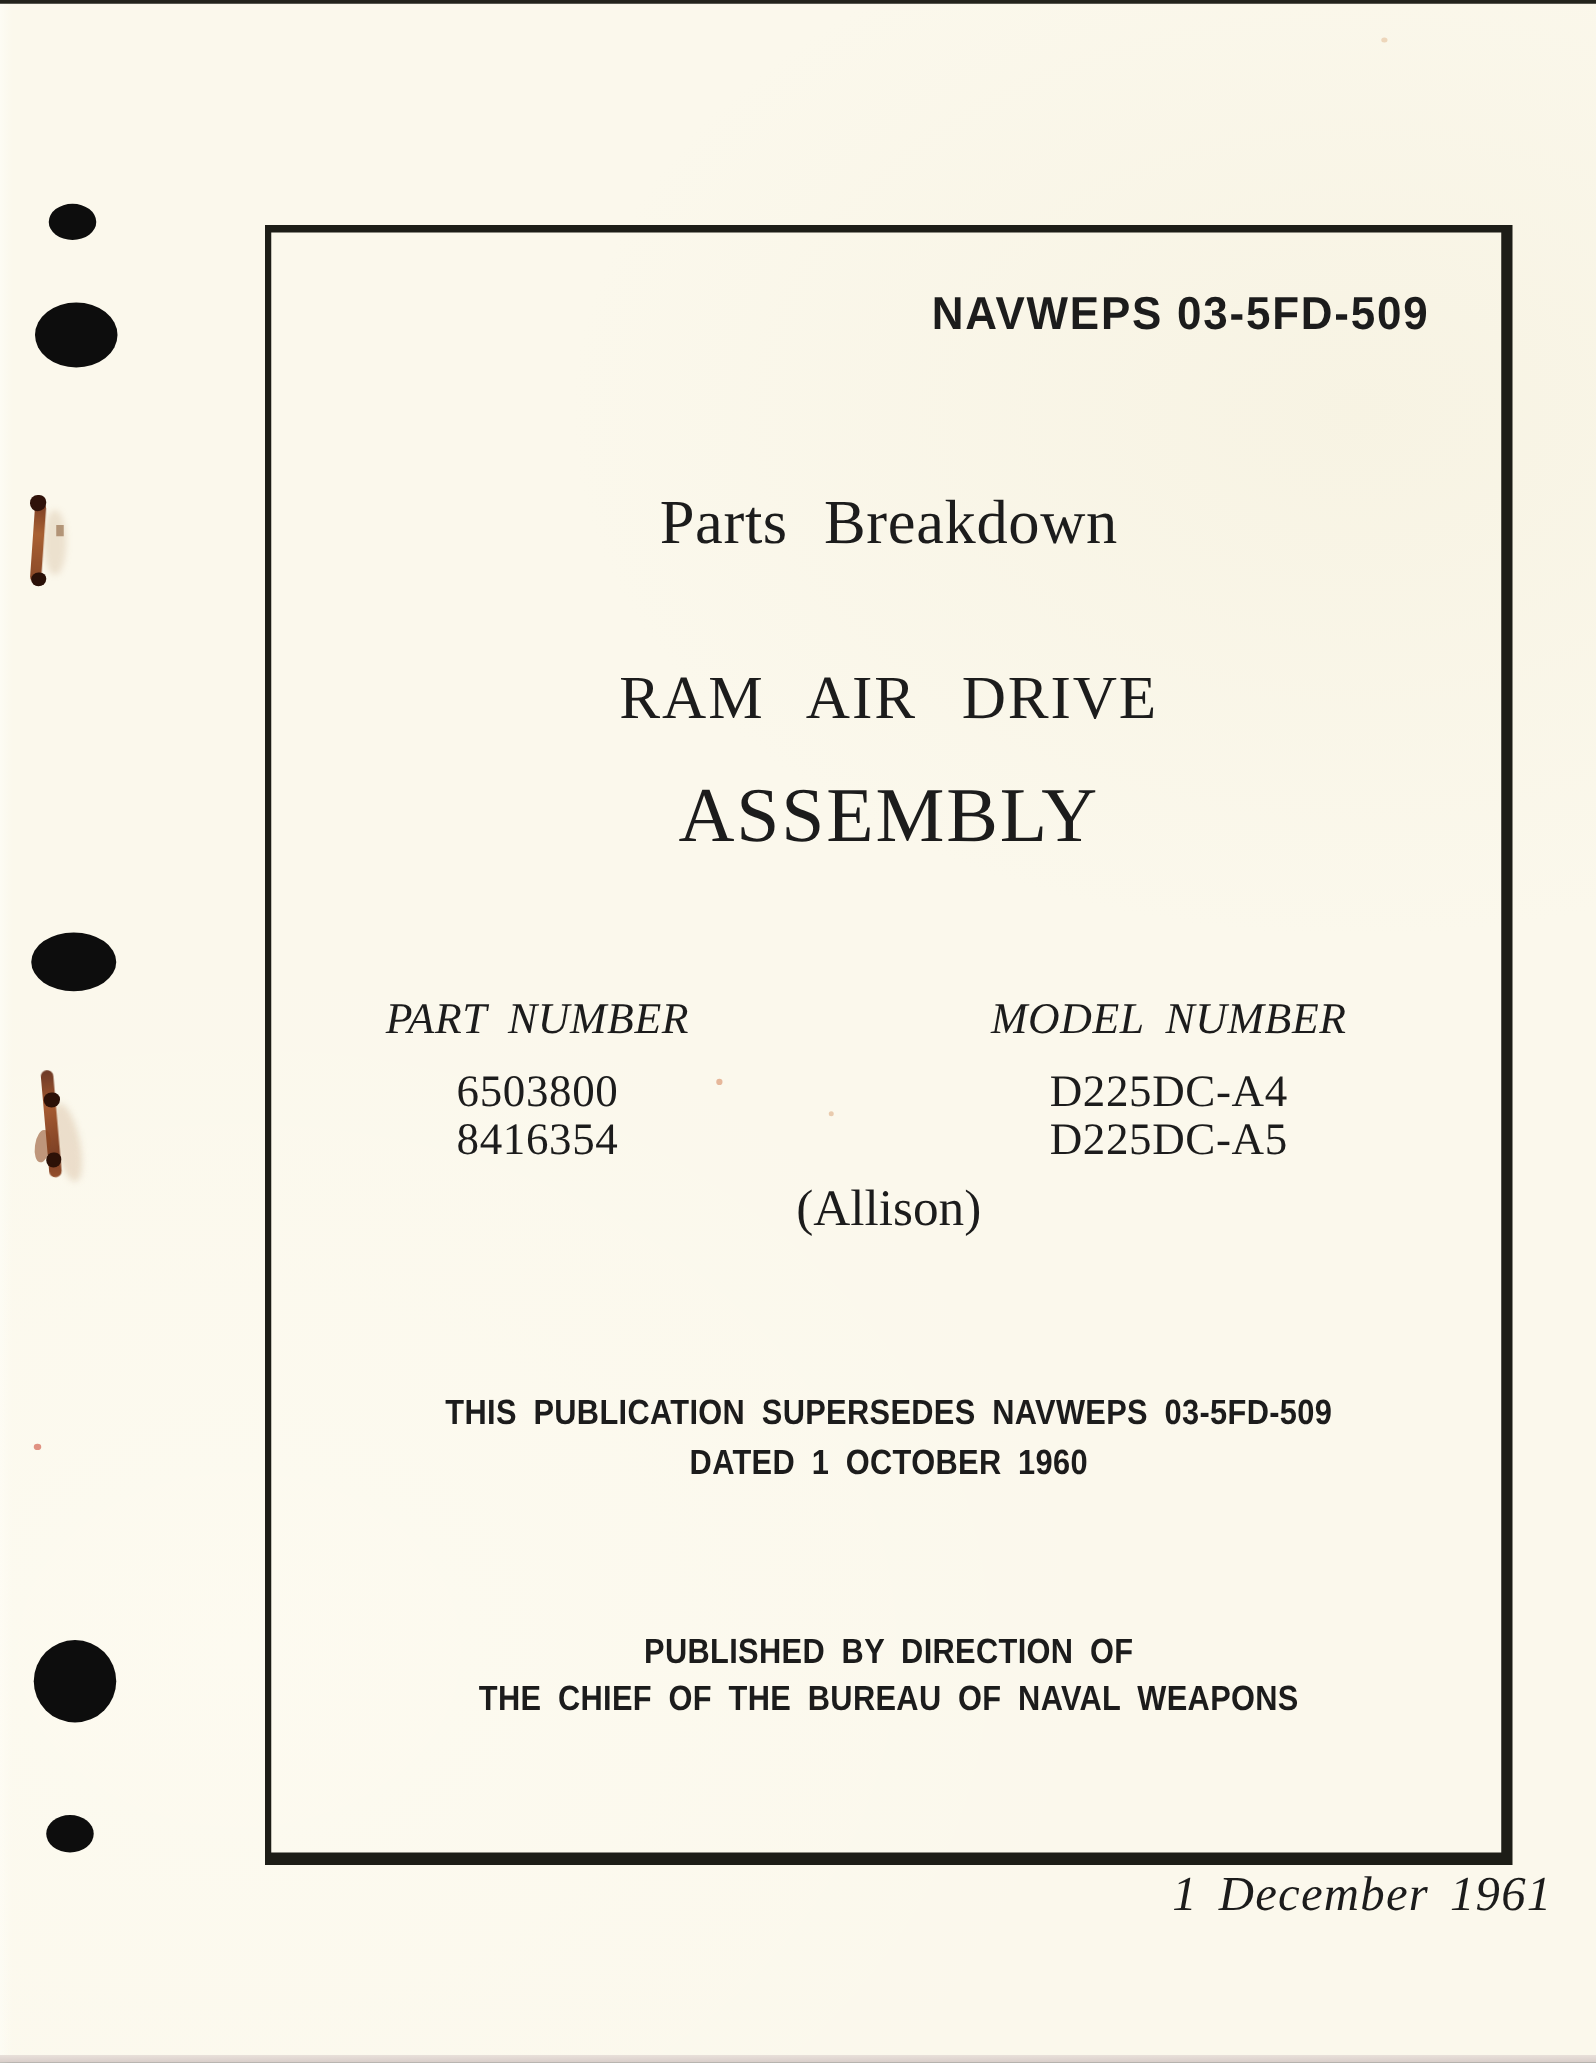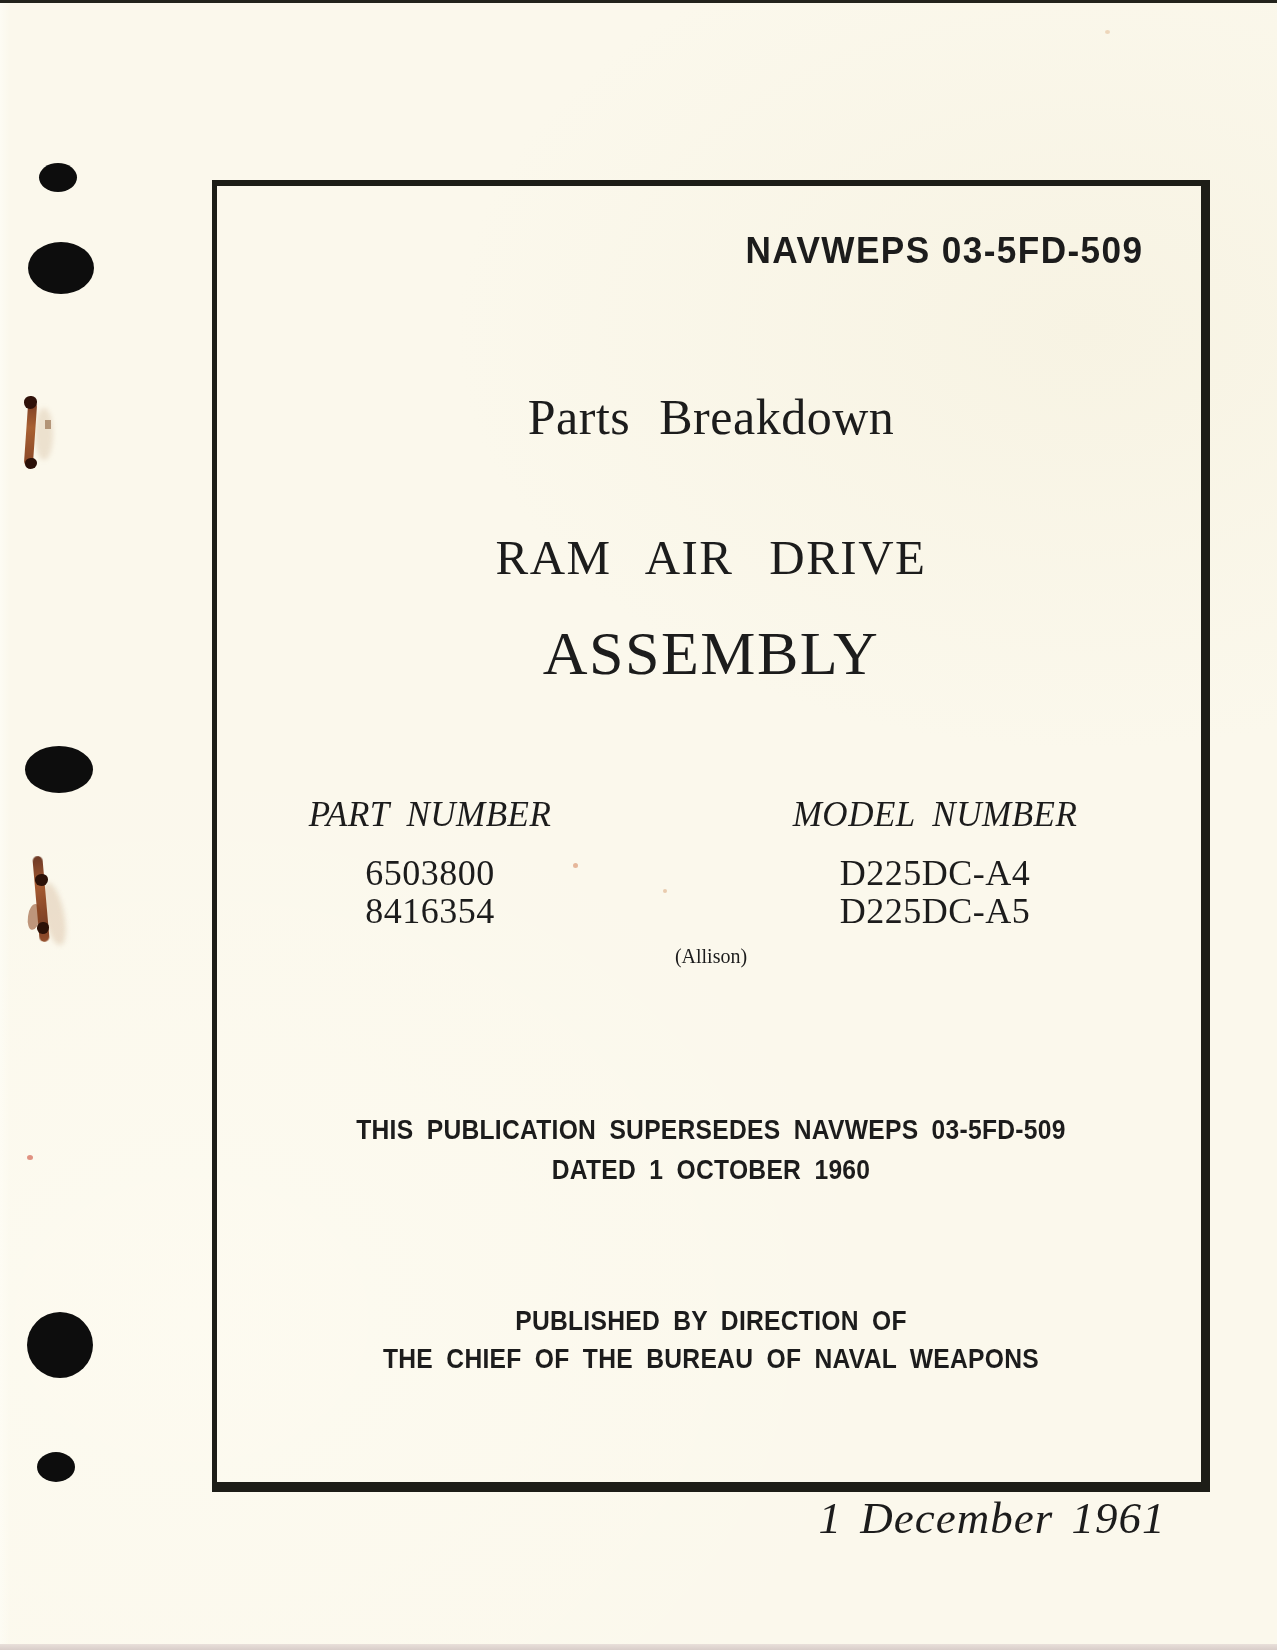--- a/index.html
+++ b/index.html
@@ -69,29 +69,29 @@
   .title-2{top:392px;font-size:50px;word-spacing:16px;letter-spacing:.5px;}
   .subject-1{top:533px;font-size:49px;word-spacing:22px;letter-spacing:1.5px;}
   .subject-2{top:622px;font-size:62px;letter-spacing:1.5px;}
 
   .col{position:absolute;top:797px;width:320px;text-align:center;}
   .col-part{left:270px;}
   .col-model{left:775px;}
   .col-header{font-style:italic;font-size:35px;letter-spacing:.5px;word-spacing:8px;line-height:1;margin-bottom:22px;}
   .col-val{font-size:36px;line-height:38px;letter-spacing:.5px;}
 
-  .manufacturer{top:946px;font-size:20px;}
+  .manufacturer{top:946px;font-size:41px;}
 
   .supersede{top:1110px;font-size:28px;line-height:40px;word-spacing:7px;letter-spacing:.3px;
     transform:scaleX(.88);transform-origin:50% 0;}
   .published{top:1302px;font-size:28px;line-height:38px;word-spacing:7px;letter-spacing:.3px;
     transform:scaleX(.88);transform-origin:50% 0;}
 
-  .issue-date{top:1496px;left:auto;right:35px;width:500px;
-    font-style:italic;font-size:45px;letter-spacing:1px;word-spacing:6px;}
+  .issue-date{top:1496px;left:auto;right:35px;width:500px;text-align:right;
+    font-style:italic;font-size:39px;letter-spacing:1px;word-spacing:6px;}
 </style>
 </head>
 <body>
 
 <div class="page">
 
   <div class="scan-edge-top"></div>
   <div class="scan-edge-bottom"></div>
 
   <div class="punch p1"></div>

